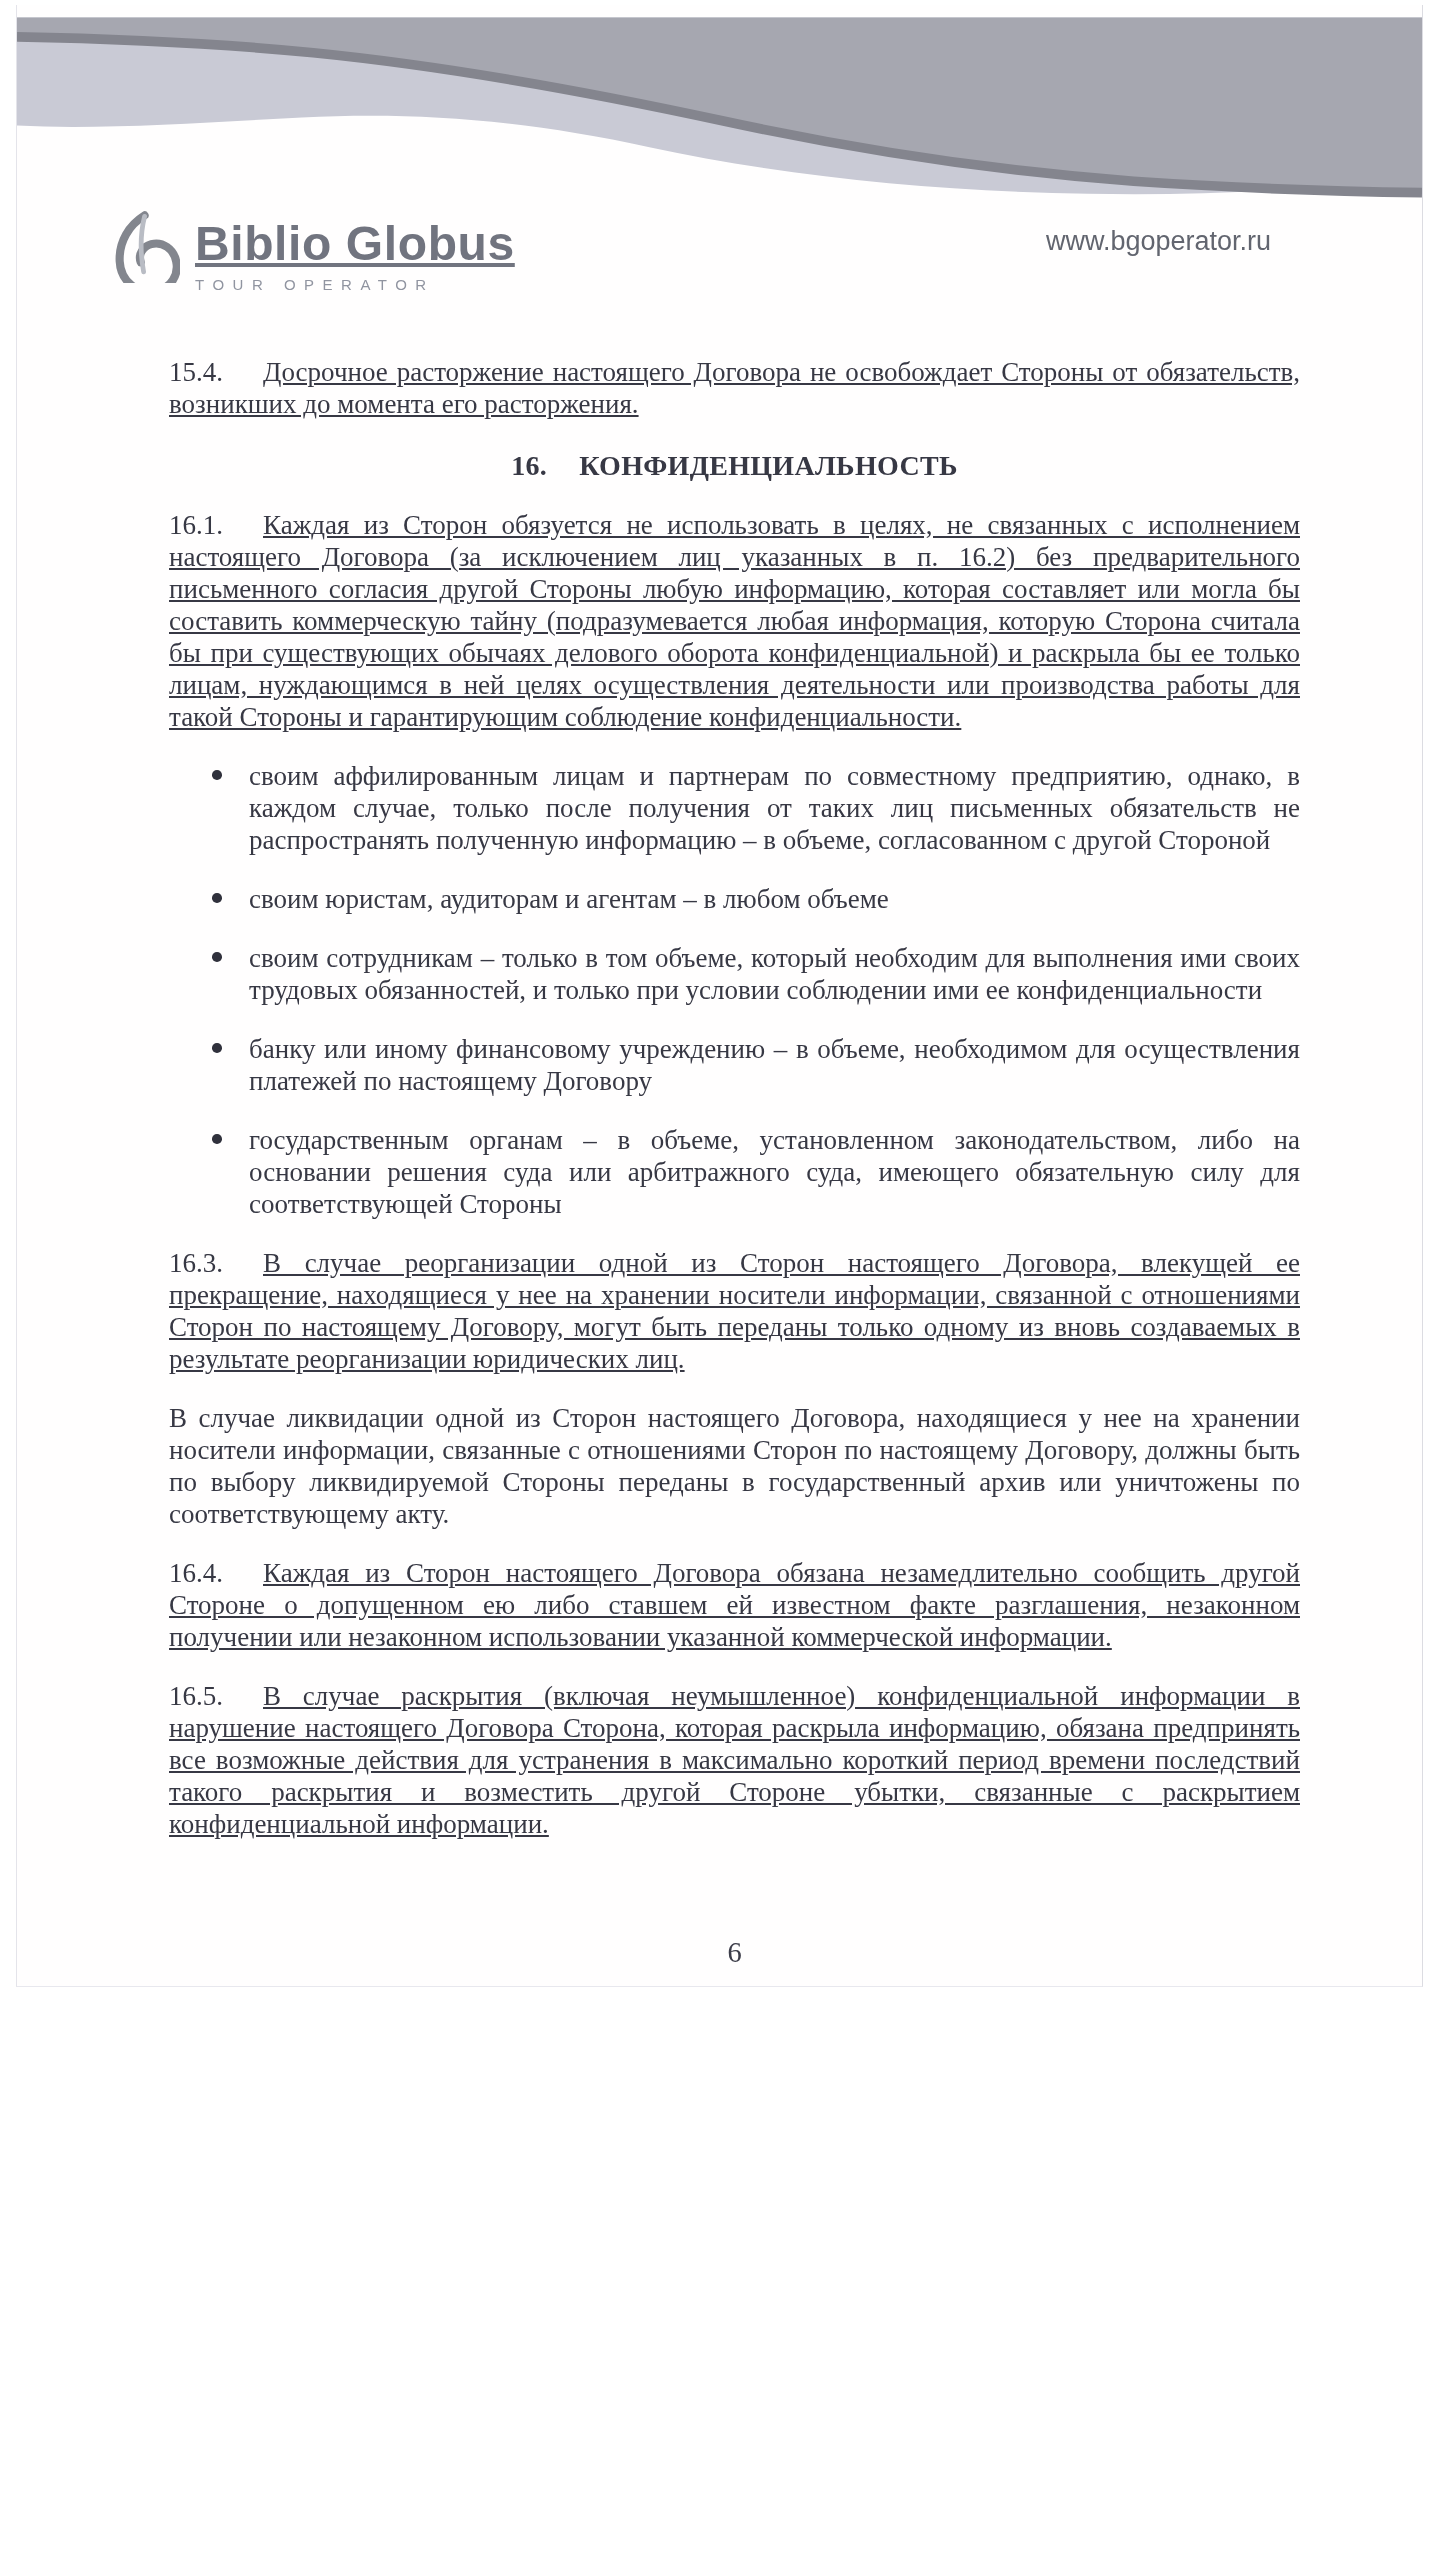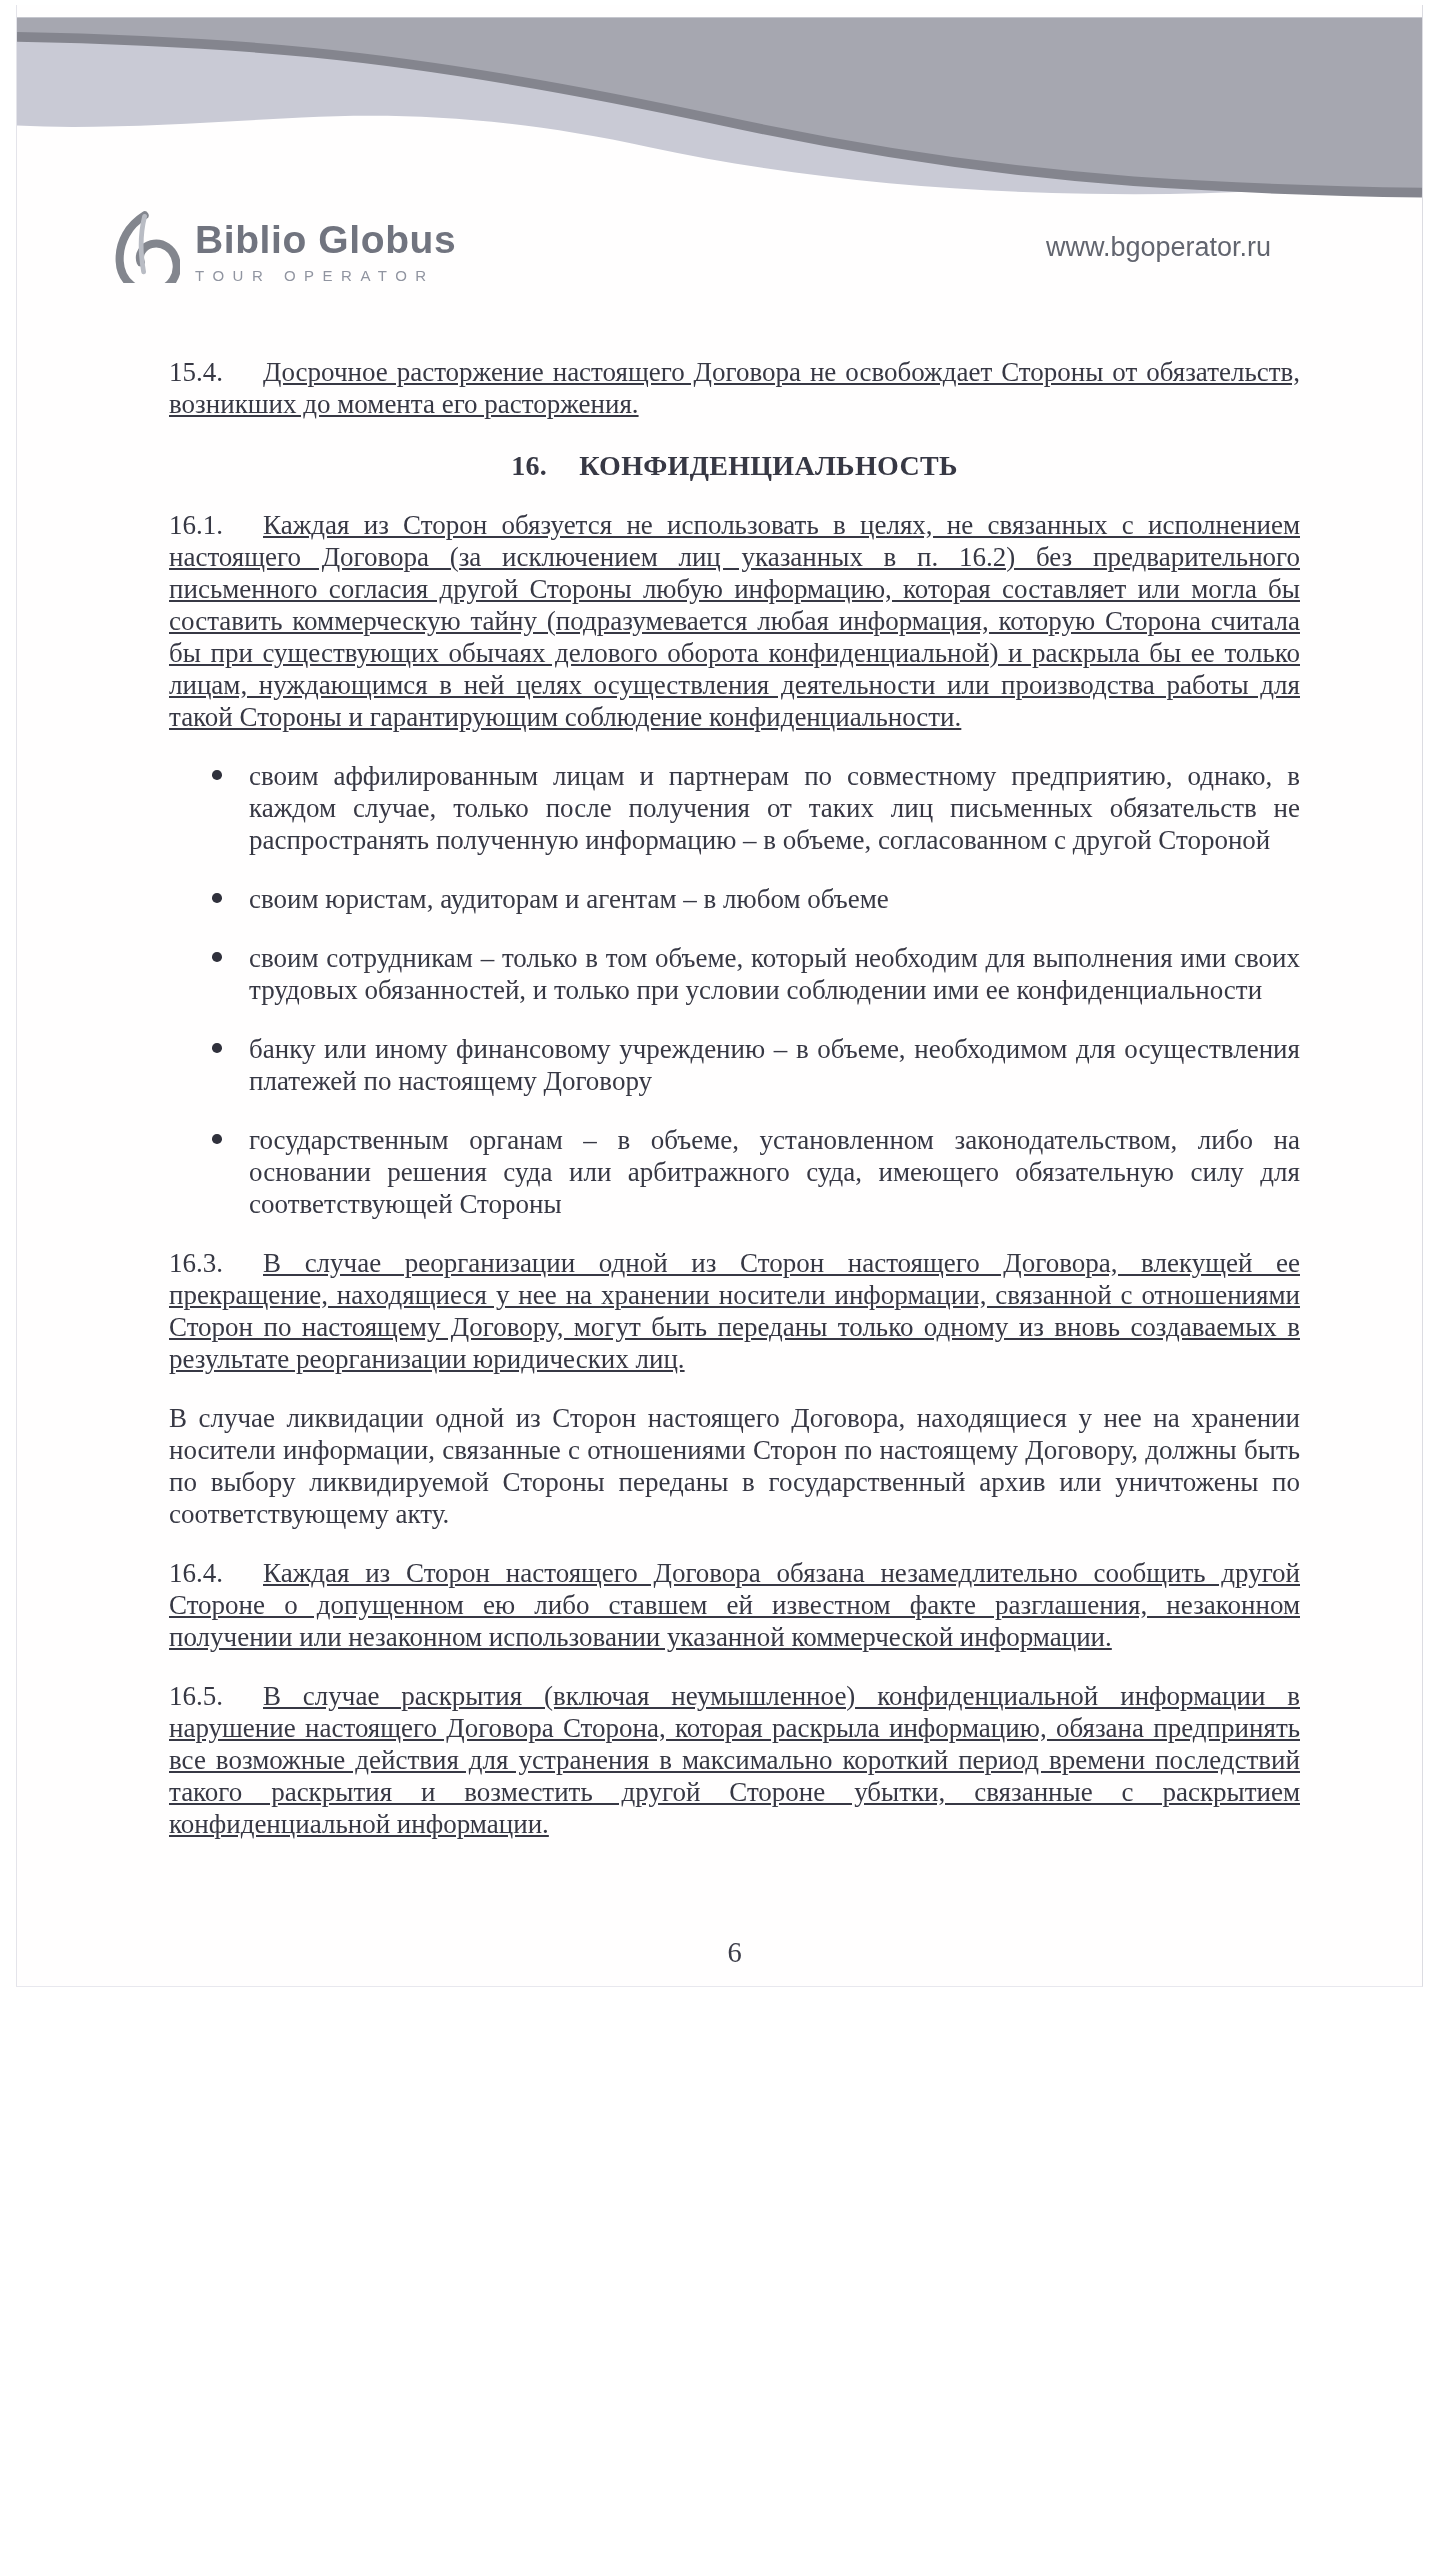--- a/index.html
+++ b/index.html
@@ -13,28 +13,28 @@
     border-left:1.1px solid #e4e4ea;border-right:1.1px solid #dcdce2;
     border-bottom:0.6px solid #e8e8ee;
     overflow:hidden;
   }
   .wave-svg{position:absolute;left:0;top:0;width:1405px;height:199px;display:block;}
   .brand-block{position:absolute;left:96px;top:205px;width:513px;}
   .brand-row{display:flex;align-items:flex-start;}
   .logo-mark{width:67px;height:73px;margin-right:15px;flex:0 0 auto;}
   .brand-name{
     font-family:"Liberation Sans", sans-serif;font-weight:bold;
-    font-size:39px;color:#71747f;letter-spacing:0.6px;line-height:1.0;margin-top:10.3px;
+    font-size:48px;color:#71747f;letter-spacing:0.6px;line-height:1.0;margin-top:10.3px;text-decoration:underline;
   }
   .brand-tagline{
     font-family:Liberation Sans, sans-serif;font-size:15px;color:#9094a0;
     letter-spacing:8.5px;margin-top:8px;
   }
   .site-url{
-    position:absolute;left:1029px;top:227px;
+    position:absolute;left:1029px;top:221px;
     font-family:"Liberation Sans", sans-serif;font-size:27px;color:#62656f;
   }
   .doc-body{
     position:absolute;left:152px;top:324px;width:1131px;
     font-size:27px;line-height:32px;color:#373844;
   }
   .clause{text-align:justify;text-decoration:underline;}
   .clause-num{display:inline-block;width:94px;}
   .plain-par{text-align:justify;}
   .section-heading{

